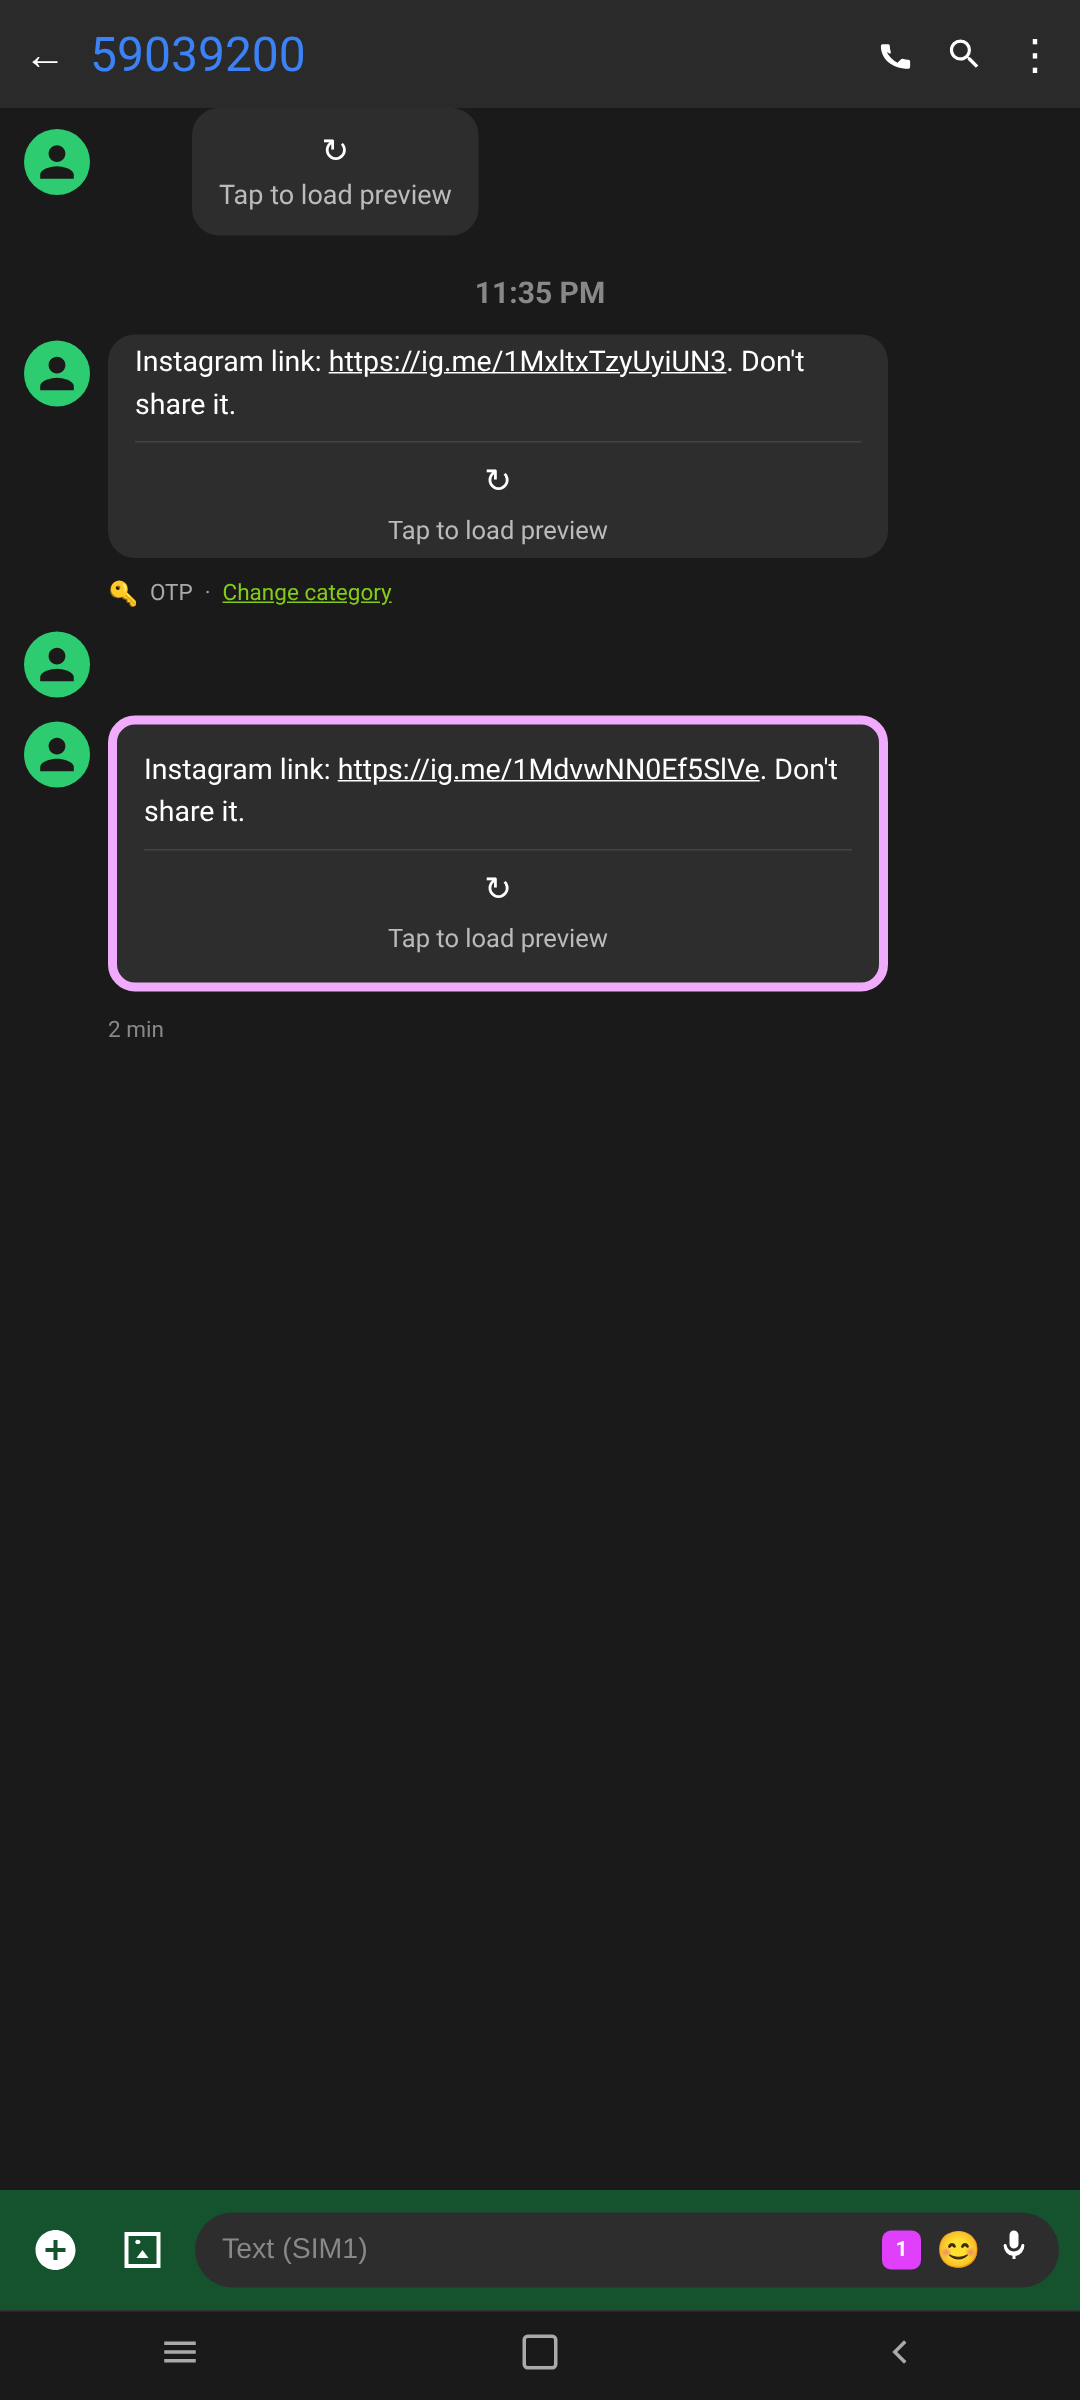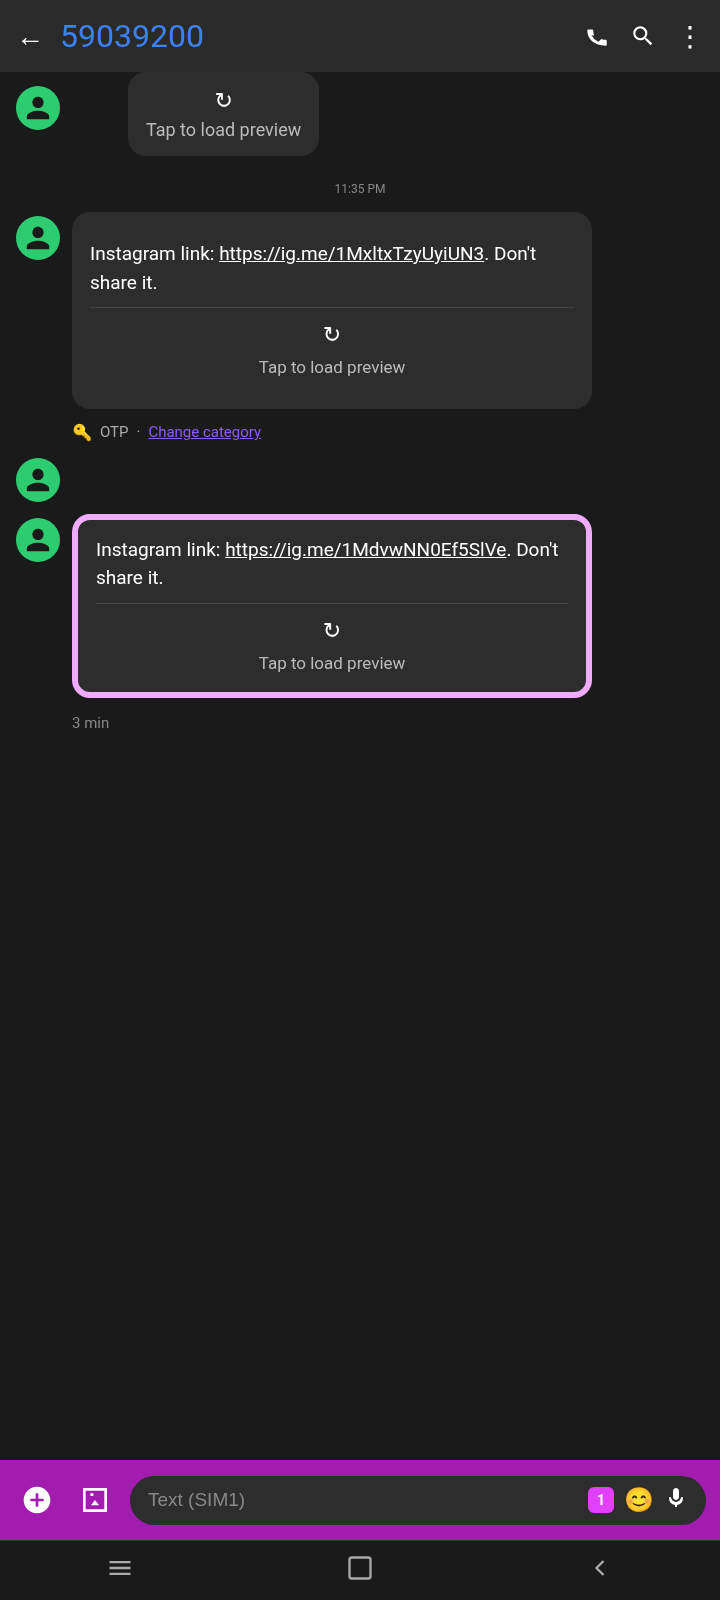--- a/index.html
+++ b/index.html
@@ -72,22 +72,23 @@
     .partial-top .tap-text {
       text-align: center;
       color: #bbbbbb;
       font-size: 18px;
     }
 
     
     .timestamp {
       text-align: center;
       color: #888888;
-      font-size: 12px;
+      font-size: 20px;
       margin: 4px 0;
+      font-weight: bold;
     }
 
     
     .msg-row {
       display: flex;
       align-items: flex-start;
       gap: 12px;
     }
     .avatar {
       width: 44px;
@@ -101,21 +102,21 @@
       margin-top: 4px;
     }
     .avatar svg {
       width: 28px;
       height: 28px;
     }
 
     .msg-bubble {
       background: #2d2d2d;
       border-radius: 18px;
-      padding: 28px 18px;
+      padding: 4px 18px;
       max-width: 520px;
       font-size: 19px;
       line-height: 1.5;
       color: #ffffff;
     }
 
     .msg-bubble a, .msg-link {
       color: #ffffff;
       text-decoration: underline;
     }
@@ -144,21 +145,21 @@
       margin-top: 2px;
       font-size: 15px;
       color: #aaaaaa;
     }
     .otp-label-row .key-icon {
       font-size: 16px;
       transform: scaleX(-1);
       display: inline-block;
     }
     .otp-label-row .change-link {
-      color: #8b5cf6;
+      color: #84cc16;
       text-decoration: underline;
       cursor: pointer;
     }
 
     
     .redacted-bar {
       background: #cc0000;
       height: 44px;
       border-radius: 4px;
       margin-bottom: 10px;
@@ -180,21 +181,21 @@
     
     .time-ago {
       color: #888888;
       font-size: 15px;
       margin-left: 56px;
       margin-top: 4px;
     }
 
     
     .input-bar {
-      background: #a21caf;
+      background: #14532d;
       padding: 14px 14px 14px 14px;
       display: flex;
       align-items: center;
       gap: 12px;
       height: 80px;
     }
     .input-icon-btn {
       width: 46px;
       height: 46px;
       display: flex;
@@ -333,21 +334,21 @@
     </div>
     <div class="msg-bubble-outlined">
       <span>Instagram link: </span><a class="msg-link">https://ig.me/1MdvwNN0Ef5SlVe</a><span>. Don't share it.</span>
       <div class="preview-area">
         <div class="refresh-icon">↻</div>
         <div class="tap-text">Tap to load preview</div>
       </div>
     </div>
   </div>
 
-  <div class="time-ago">3 min</div>
+  <div class="time-ago">2 min</div>
 
 </div>
 
 <div class="input-bar">
   <div class="input-icon-btn">
     <svg width="32" height="32" viewBox="0 0 24 24" fill="white">
         <path d="M12 2C6.48 2 2 6.48 2 12s4.48 10 10 10 10-4.48 10-10S17.52 2 12 2zm5 11h-4v4h-2v-4H7v-2h4V7h2v4h4v2z"></path>
       </svg>
   </div>
   <div class="input-icon-btn">

